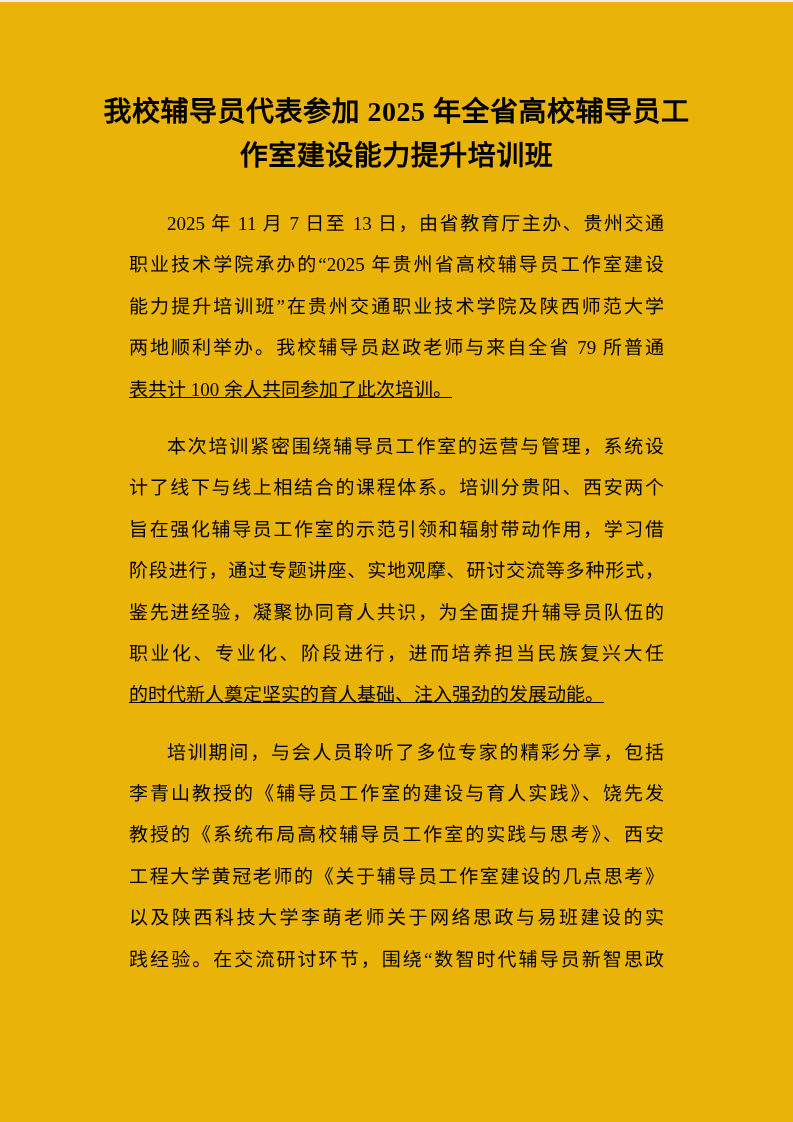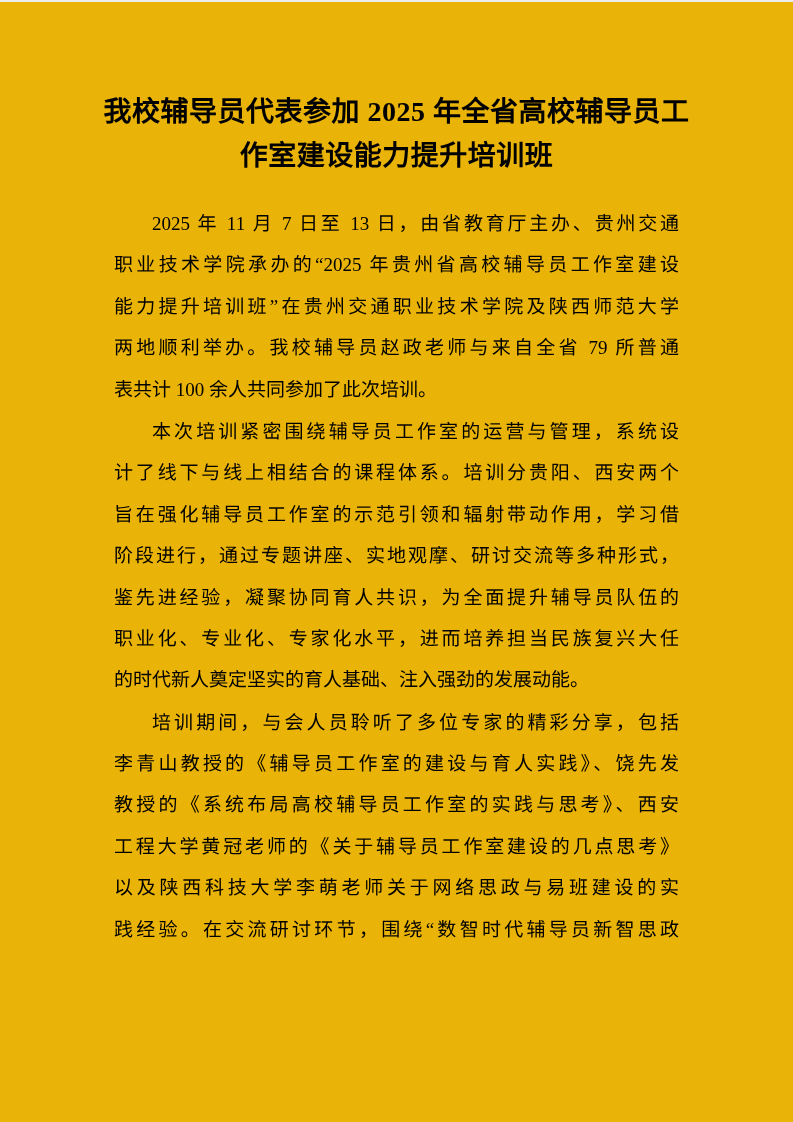--- a/index.html
+++ b/index.html
@@ -37,37 +37,38 @@
     color: #000000;
     letter-spacing: 0.5px;
   }
   .doc-body {
     margin-top: 25px;
     padding: 0 113px;
     font-size: 19px;
     color: #000000;
   }
   .paragraph {
-    margin: 1px;
+    margin: 16px;
   }
   .text-line {
     height: 41.4px;
     line-height: 41.4px;
     white-space: nowrap;
     overflow: hidden;
     text-align: justify;
     
     text-align-last: justify;
     text-justify: inter-character;
   }
   .text-line.indent {
     padding-left: 38px; 
   }
   .text-line.no-fill {
     text-align-last: left; 
+    text-decoration: underline;
   }
 </style>
 </head>
 <body>
 
 <div class="page">
   <div class="top-edge"></div>
 
   <div class="doc-title">
     <div class="title-line">我校辅导员代表参加 2025 年全省高校辅导员工</div>
@@ -81,21 +82,21 @@
         <div class="text-line">能力提升培训班”在贵州交通职业技术学院及陕西师范大学</div>
         <div class="text-line">两地顺利举办。我校辅导员赵政老师与来自全省 79 所普通</div>
         <div class="text-line no-fill">表共计 100 余人共同参加了此次培训。</div>
       </div>
       <div class="paragraph">
         <div class="text-line indent">本次培训紧密围绕辅导员工作室的运营与管理，系统设</div>
         <div class="text-line">计了线下与线上相结合的课程体系。培训分贵阳、西安两个</div>
         <div class="text-line">旨在强化辅导员工作室的示范引领和辐射带动作用，学习借</div>
         <div class="text-line">阶段进行，通过专题讲座、实地观摩、研讨交流等多种形式，</div>
         <div class="text-line">鉴先进经验，凝聚协同育人共识，为全面提升辅导员队伍的</div>
-        <div class="text-line">职业化、专业化、专家化水平，进而培养担当民族复兴大任</div>
+        <div class="text-line">职业化、专业化、阶段进行，进而培养担当民族复兴大任</div>
         <div class="text-line no-fill">的时代新人奠定坚实的育人基础、注入强劲的发展动能。</div>
       </div>
       <div class="paragraph">
         <div class="text-line indent">培训期间，与会人员聆听了多位专家的精彩分享，包括</div>
         <div class="text-line">李青山教授的《辅导员工作室的建设与育人实践》、饶先发</div>
         <div class="text-line">教授的《系统布局高校辅导员工作室的实践与思考》、西安</div>
         <div class="text-line">工程大学黄冠老师的《关于辅导员工作室建设的几点思考》</div>
         <div class="text-line">以及陕西科技大学李萌老师关于网络思政与易班建设的实</div>
         <div class="text-line">践经验。在交流研讨环节，围绕“数智时代辅导员新智思政</div>
       </div>

